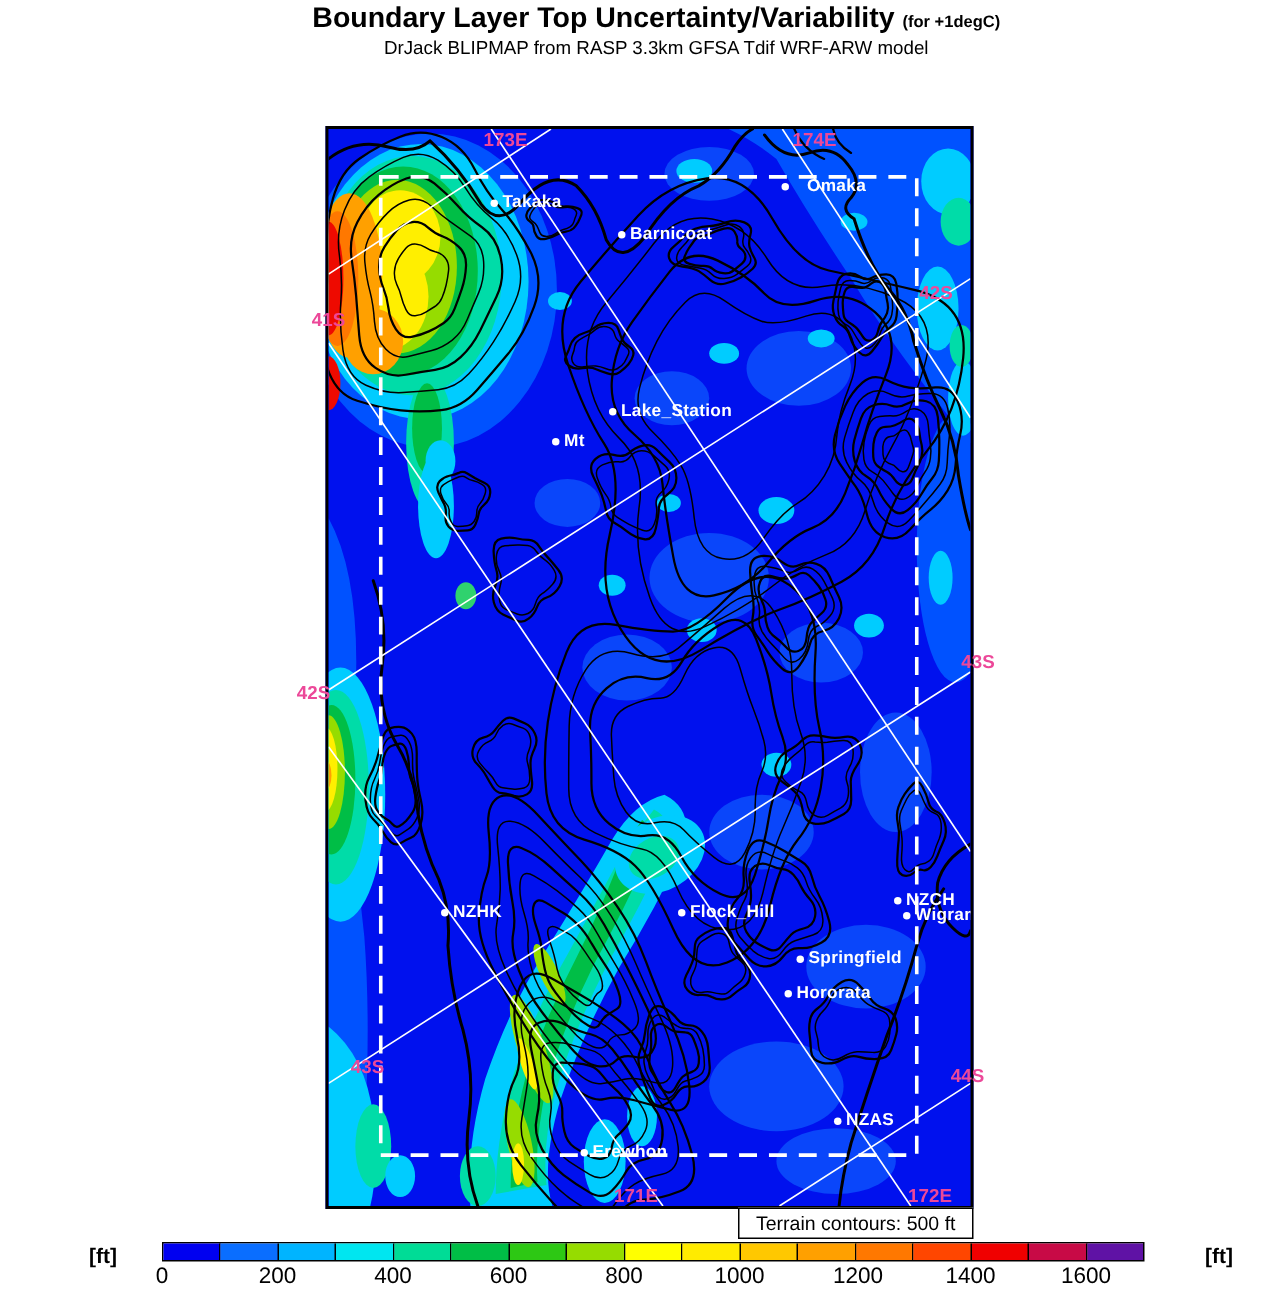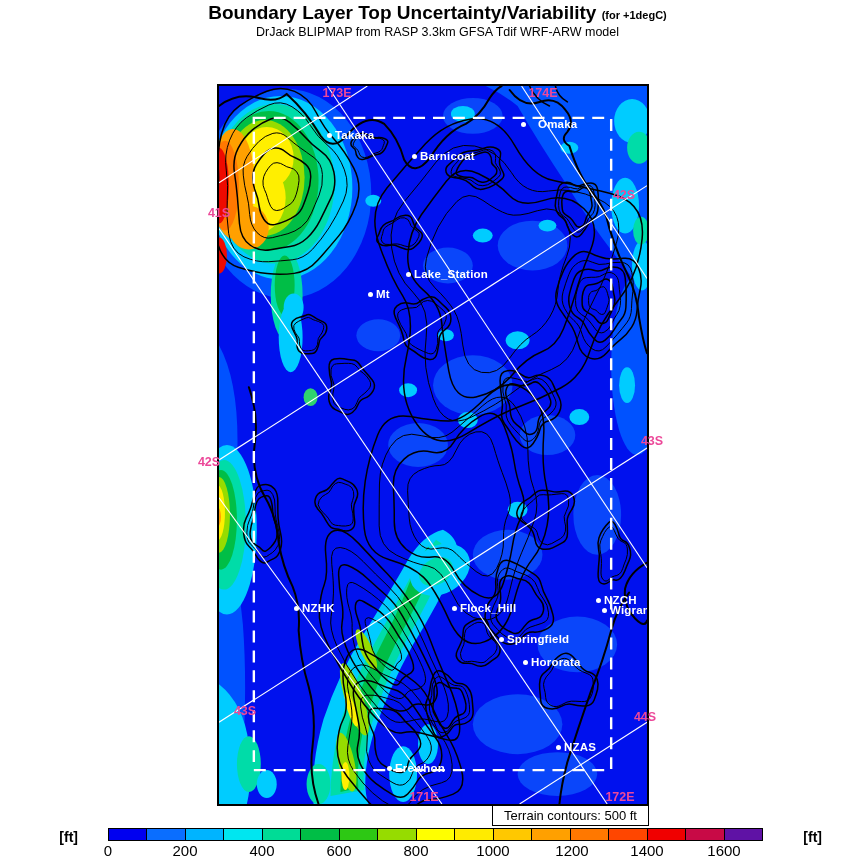--- a/index.html
+++ b/index.html
@@ -284,21 +284,21 @@
         <span>Flock_Hill</span>
       </div>
       <div class="station" style="left: 377px; top: 514px;">
         <span class="dot"></span>
         <span>NZCH</span>
       </div>
       <div class="station" style="left: 383px; top: 524px;">
         <span class="dot"></span>
         <span>Wigram</span>
       </div>
-      <div class="station" style="left: 280px; top: 553px;">
+      <div class="station" style="left: 280px; top: 553px; padding-left: 32px;">
         <span class="dot"></span>
         <span>Springfield</span>
       </div>
       <div class="station" style="left: 304px; top: 576px;">
         <span class="dot"></span>
         <span>Hororata</span>
       </div>
       <div class="station" style="left: 337px; top: 661px;">
         <span class="dot"></span>
         <span>NZAS</span>

